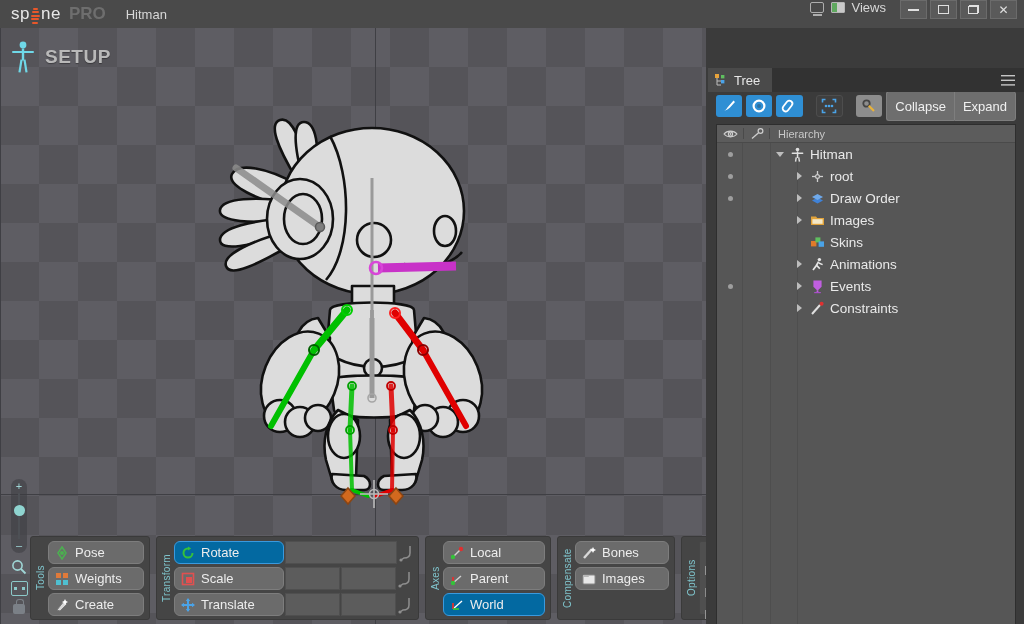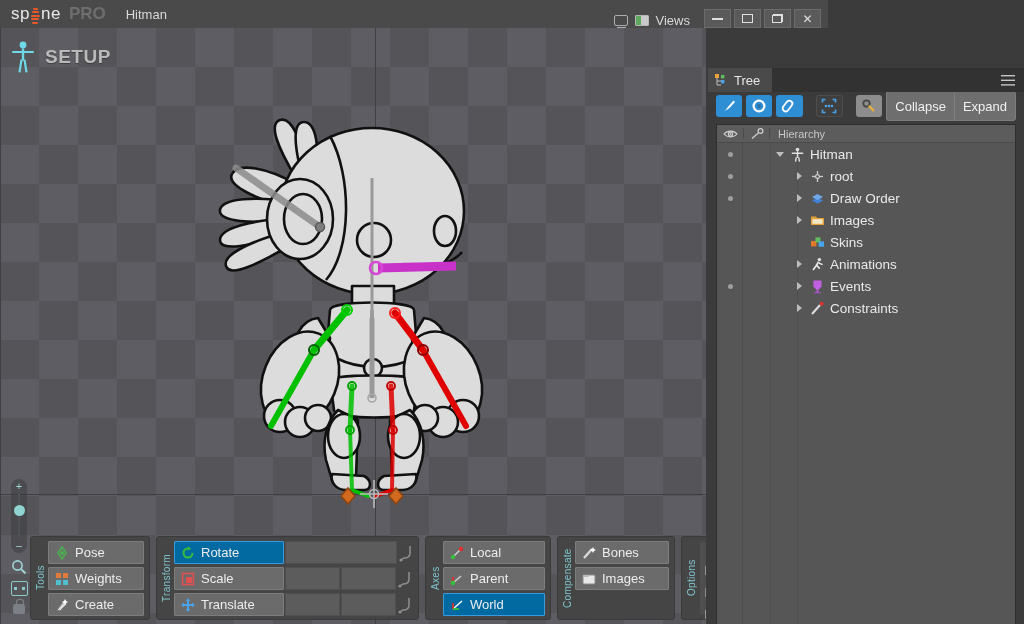--- a/index.html
+++ b/index.html
@@ -6,21 +6,21 @@
   html, body {
     width: 1024px; height: 624px;
     background: #3c3c3c;
     font-family: "Liberation Sans", sans-serif;
     overflow: hidden;
   }
   #app { position: relative; width: 1024px; height: 624px; background: #3b3b3b; }
 
   
   .titlebar {
-    position: absolute; left: 0; top: 0; width: 828px; height: 28px;
+    position: absolute; left: 0; top: 0; width: 1024px; height: 28px;
     background: #4a4a4a; display: flex; align-items: center;
   }
   .logo { display: flex; align-items: center; padding-left: 11px; }
   .logo-sp, .logo-ne {
     color: #e8e8e8; font-size: 17px; letter-spacing: 0.5px; font-weight: 400;
   }
   .spine-mark {
     display: inline-block; width: 9px; height: 17px;
     margin: 0 1px; position: relative; top: 2px;
   }
@@ -33,21 +33,21 @@
   .spine-mark i:nth-child(3) { width: 9px; margin-left: 0px; }
   .spine-mark i:nth-child(4) { width: 8px; margin-left: 0px; }
   .spine-mark i:nth-child(5) { width: 6px; margin-left: 1px; }
   .logo-pro {
     color: #6e6e6e; font-size: 17px; font-weight: 700; margin-left: 8px;
   }
   .proj-name {
     color: #d8d8d8; font-size: 13px; margin-left: 20px;
   }
   .tb-right {
-    margin-left: auto; display: flex; align-items: flex-end; height: 28px;
+    margin-left: auto; display: flex; align-items: flex-start; height: 28px;
   }
   .views-grp { display: flex; align-items: center; gap: 7px; margin-right: 14px; }
   .views-label { color: #d8d8d8; font-size: 13px; }
   .ico-monitor {
     width: 14px; height: 11px; border: 1.4px solid #aeaeae; border-radius: 2px;
     position: relative;
   }
   .ico-monitor::after {
     content: ""; position: absolute; left: 2px; bottom: -4px; width: 9px;
     height: 2px; background: #aeaeae;
@@ -154,21 +154,21 @@
     writing-mode: vertical-rl; transform: rotate(180deg);
     color: #7fc4cc; font-size: 10px; letter-spacing: .3px;
     display: flex; align-items: center; justify-content: center;
     padding: 0 2px; white-space: nowrap;
   }
   .grp-rows { display: flex; flex-direction: column; gap: 3px; }
   .row {
     display: flex; align-items: stretch; height: 23px;
   }
   .btn {
-    background: #6b6b6b; border: 1px solid #7d7d7d; border-radius: 1px;
+    background: #6b6b6b; border: 1px solid #7d7d7d; border-radius: 6px;
     color: #ededed; font-size: 13px; display: flex; align-items: center;
     gap: 6px; padding: 0 9px 0 6px; white-space: nowrap; height: 23px;
   }
   .btn.active { background: #0369a1; border-color: #3a9ade; }
   .btn.w-tool { width: 96px; }
   .btn.w-tf { width: 110px; }
   .btn.w-ax { width: 102px; }
   .btn.w-cp { width: 94px; }
   .cell {
     background: #5c5c5c; border: 1px solid #4f4f4f; width: 55px; height: 23px;

